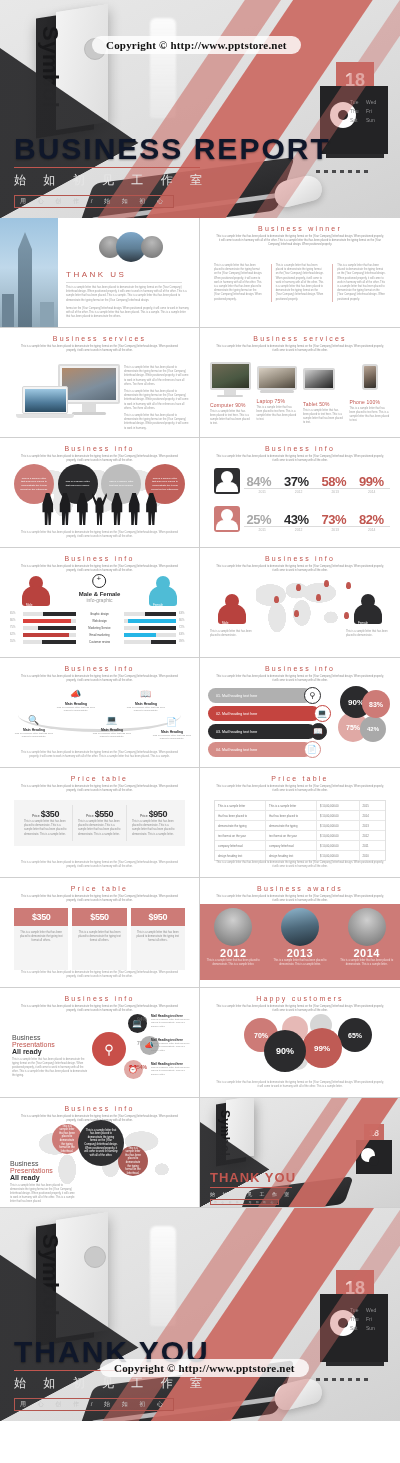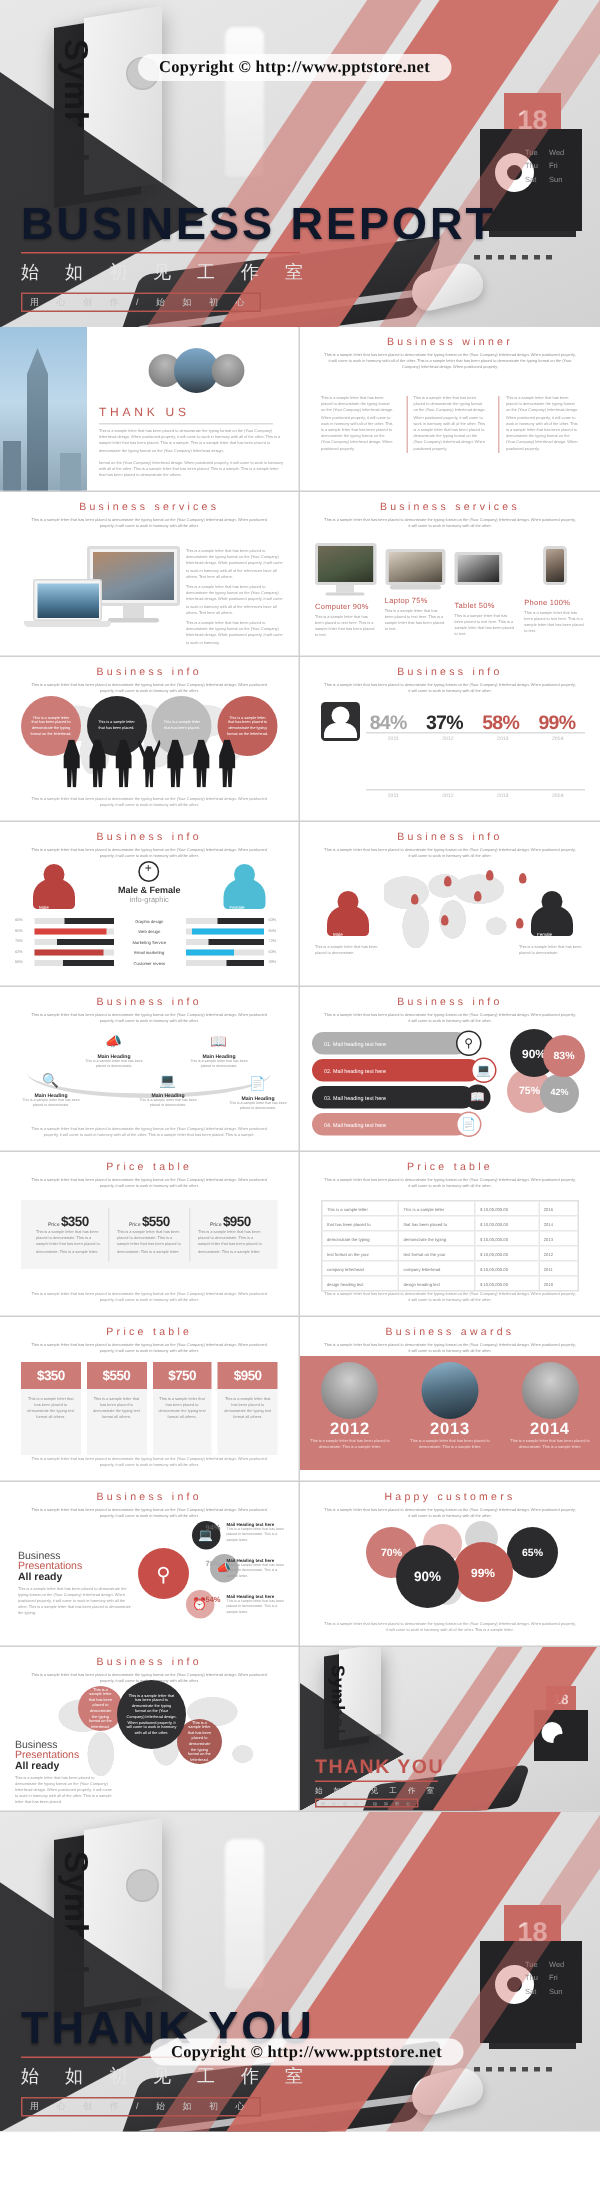--- a/index.html
+++ b/index.html
@@ -509,20 +509,29 @@
         </div>
       </div>
       <div class="st-line" style="top:50px"></div>
       <div class="st-years" style="top:52px">
         <span>2011</span>
         <span>2012</span>
         <span>2013</span>
         <span>2014</span>
       </div>
 
+      <div class="st-row b" style="top:68px">
+        <div class="st-av f"></div>
+        <div class="st-nums">
+          <span class="st-n g1">25%</span>
+          <span class="st-n d1">43%</span>
+          <span class="st-n r1">73%</span>
+          <span class="st-n r1">82%</span>
+        </div>
+      </div>
       <div class="st-line" style="top:88px"></div>
       <div class="st-years" style="top:90px">
         <span>2011</span>
         <span>2012</span>
         <span>2013</span>
         <span>2014</span>
       </div>
     </div>
 
     <div class="slide">
@@ -759,24 +768,20 @@
       <div class="pt-wrap" style="top:30px">
         <div class="pt">
           <div class="pt-head">$350</div>
           <div class="pt-body">This is a sample letter that has been placed to demonstrate the typing text format all others.</div>
         </div>
         <div class="pt">
           <div class="pt-head">$550</div>
           <div class="pt-body">This is a sample letter that has been placed to demonstrate the typing text format all others.</div>
         </div>
         <div class="pt">
-          <div class="pt-head">$750</div>
-          <div class="pt-body">This is a sample letter that has been placed to demonstrate the typing text format all others.</div>
-        </div>
-        <div class="pt">
           <div class="pt-head">$950</div>
           <div class="pt-body">This is a sample letter that has been placed to demonstrate the typing text format all others.</div>
         </div>
       </div>
       <div class="s-foot">This is a sample letter that has been placed to demonstrate the typing format on the (Your Company) letterhead design. When positioned properly, it will come to work in harmony with all the other.</div>
     </div>
 
     <div class="slide">
       <div class="s-title">Business awards</div>
       <div class="s-sub">This is a sample letter that has been placed to demonstrate the typing format on the (Your Company) letterhead design. When positioned properly, it will come to work in harmony with all the other.</div>

